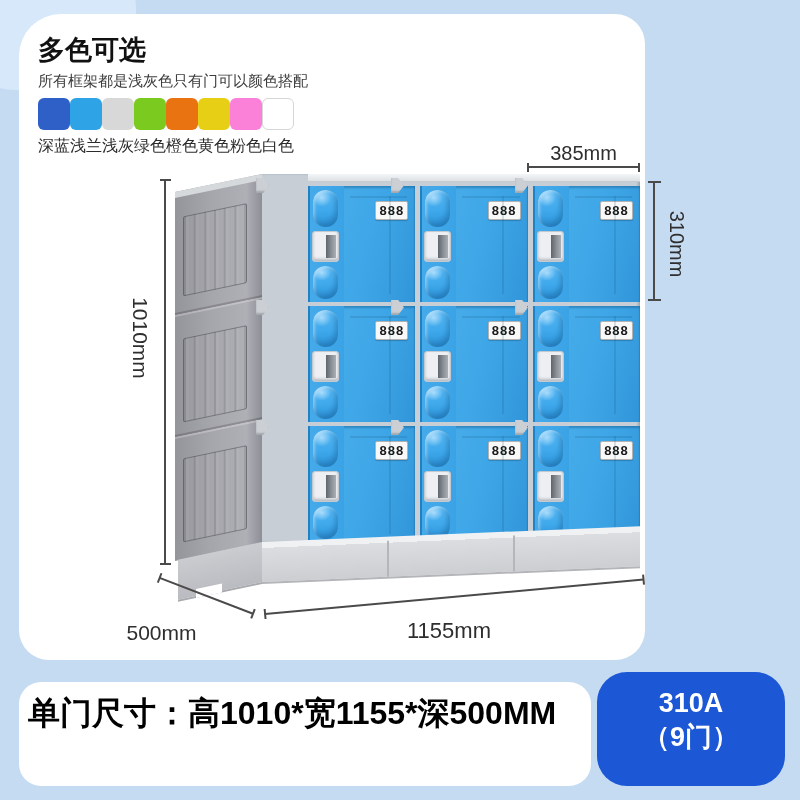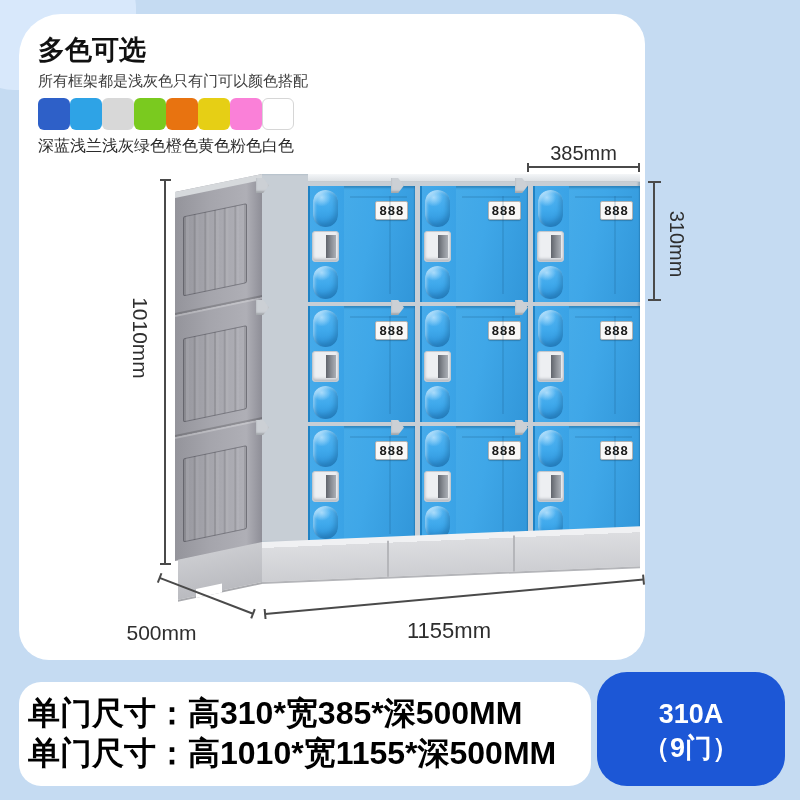--- a/index.html
+++ b/index.html
@@ -110,21 +110,21 @@
   .tick-h { width:11px; height:2px; left:-4.5px; }
   .tick-v { width:2px; height:9px; top:-3.5px; }
   .tick-p { width:2px; height:10px; top:-4px; }
 
   
   .spec-bar { left:19px; top:682px; width:572px; height:104px; background:#ffffff;
     border-radius:22px; z-index:1; padding:11px 0 0 9px; }
   .spec-line { font-size:32px; font-weight:bold; color:#000; line-height:40px; white-space:nowrap; }
 
   .badge { left:597px; top:672px; width:188px; height:114px; border-radius:30px;
-    background:#1c57d6; z-index:1; color:#fff; text-align:center; padding-top:25px; }
+    background:#1c57d6; z-index:1; color:#fff; text-align:center; padding-top:14px; }
   .badge div { font-size:27px; font-weight:bold; line-height:34px; }
 </style>
 </head>
 <body style="background: rgb(197, 219, 242);">
 
 <div class="abs corner-accent"></div>
 
 <div class="abs card">
 
   <div class="abs cs-title">多色可选</div>
@@ -339,20 +339,19 @@
 
     <div class="abs dim-line dl-1155">
       <span class="tick tick-p" style="left:-1px;"></span>
         <span class="tick tick-p" style="right:-1px;"></span>
     </div>
     <div class="abs dim-text dt-1155">1155mm</div>
   </div>
 </div>
 
 <div class="abs spec-bar">
-  <div class="spec-line">单门尺寸：高310*宽385*深500MM</div>
   <div class="spec-line">单门尺寸：高1010*宽1155*深500MM</div>
 </div>
 
 <div class="abs badge" style="background: rgb(28, 87, 214);">
   <div>310A</div>
   <div>（9门）</div>
 </div>
 
 </body></html>

